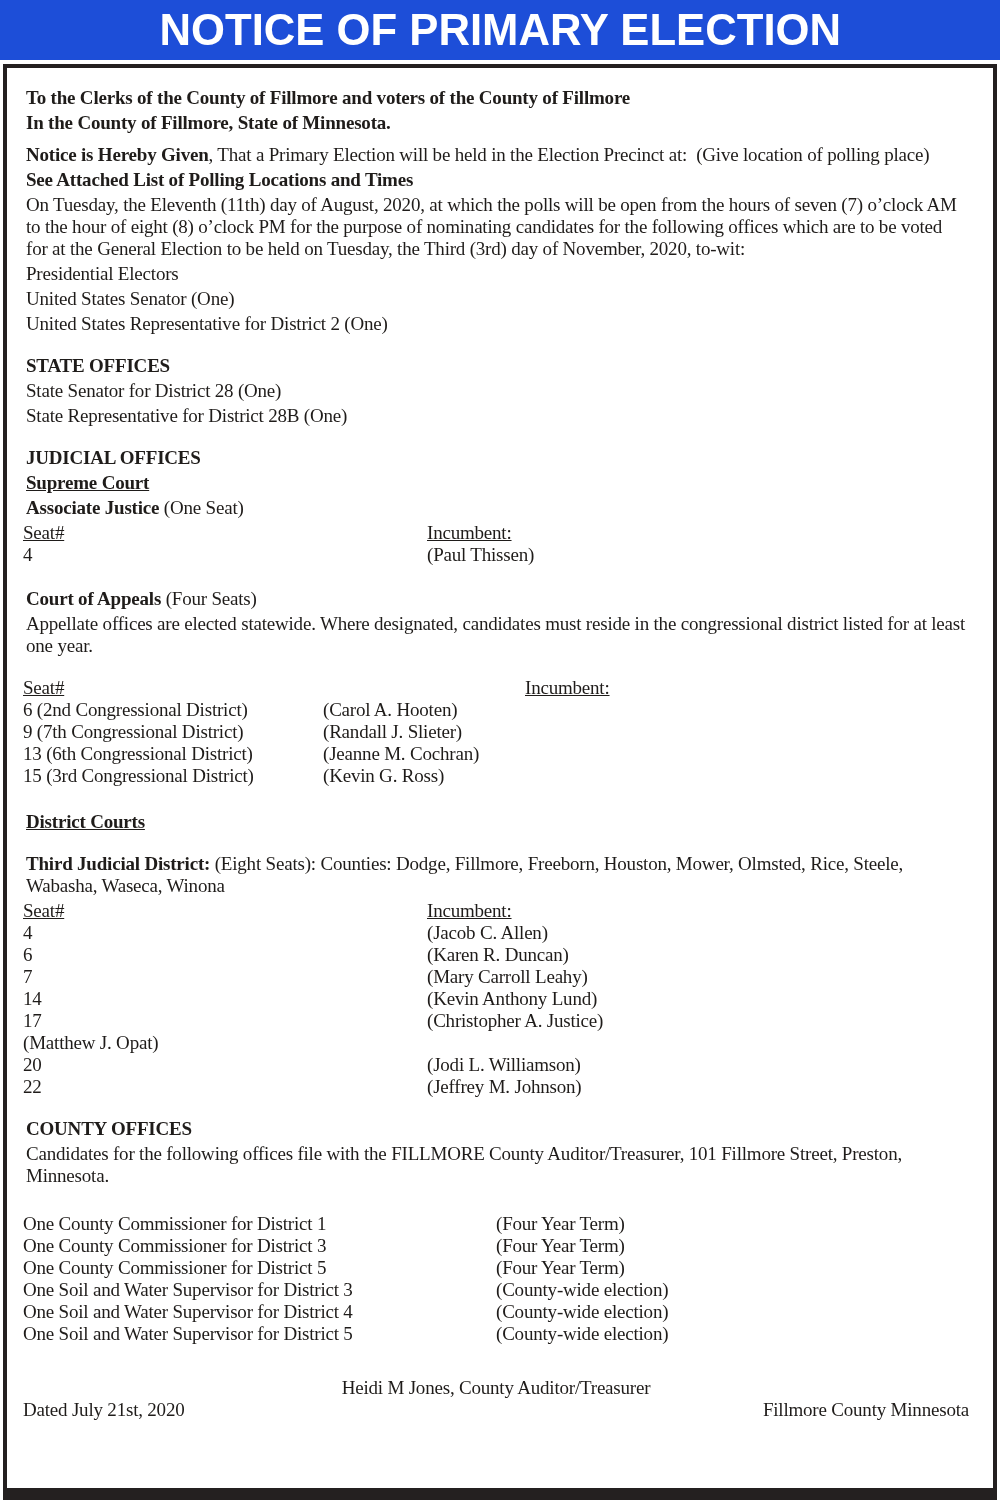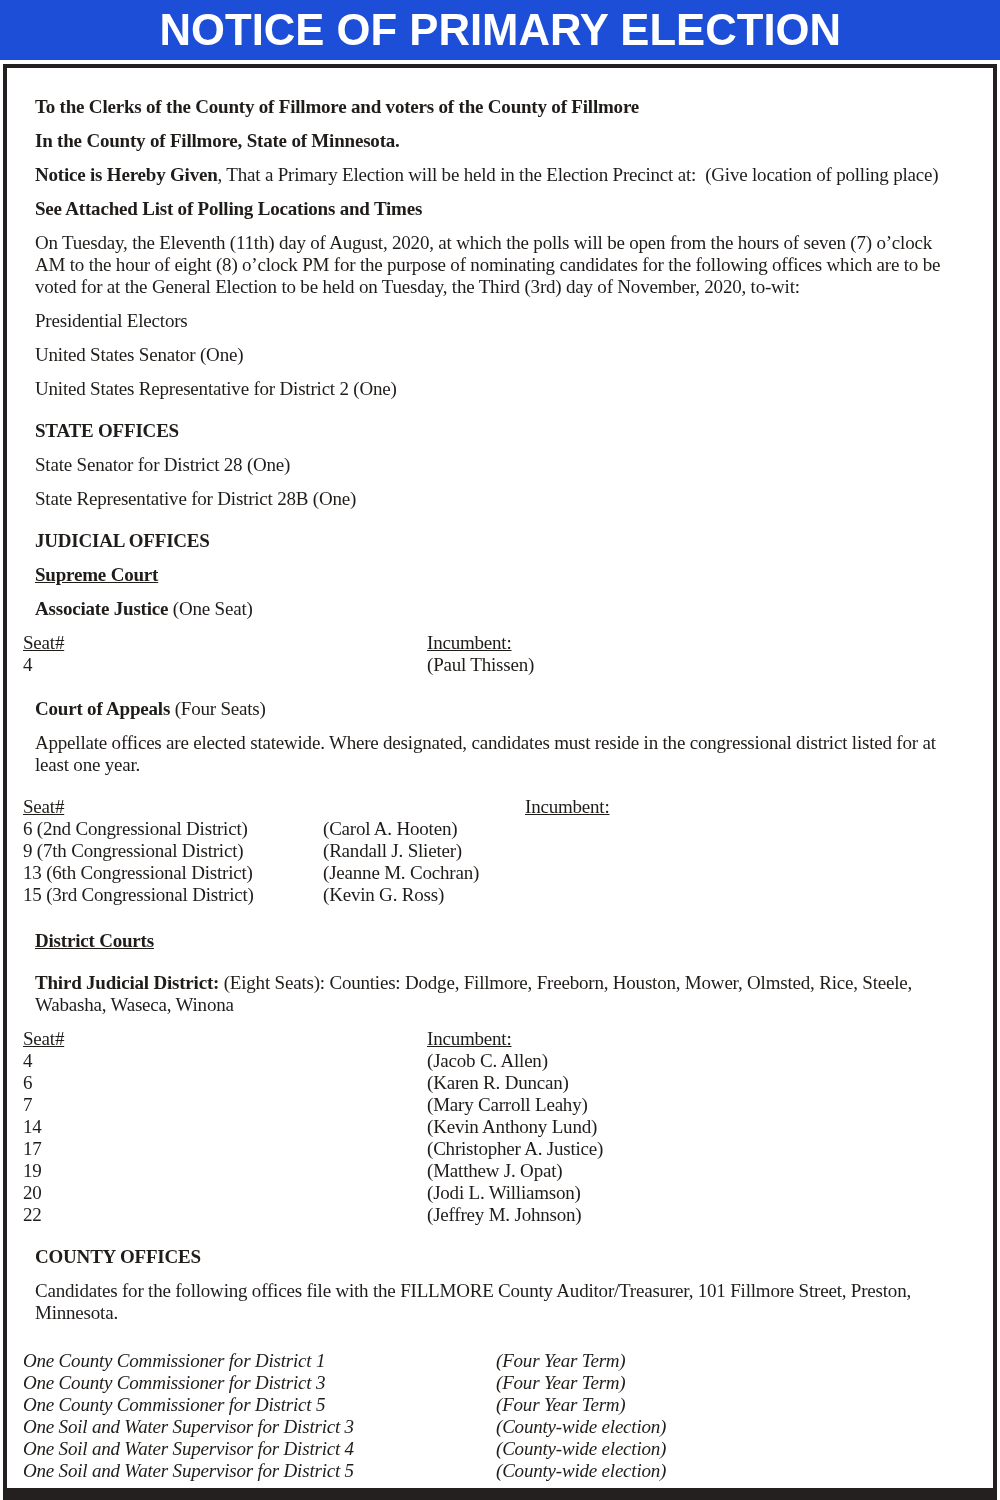--- a/index.html
+++ b/index.html
@@ -41,30 +41,30 @@
   .sheet {
     position: absolute;
     top: 64px; left: 3px; right: 3px; bottom: 0;
     border: 4px solid #242020;
     border-bottom-width: 12px;
     box-sizing: border-box;
     padding: 16px 24px 0 16px;
     background: #ffffff;
     overflow: hidden;
   }
-  p, .line { margin: 12px; }
+  p, .line { margin: 3px; }
   .b { font-weight: bold; }
   .u { text-decoration: underline; }
   .center { text-align: left; }
   .pre { white-space: pre-wrap; }
   .mb10 { margin-bottom: 10px; }
   .mt20 { margin-top: 20px; }
   .mt22 { margin-top: 22px; }
   .mt24 { margin-top: 24px; }
-  .mt26 { margin-top: 26px; font-style: italic; }
+  .mt26 { margin-top: 26px; }
   .mt32 { margin-top: 32px; }
   .trow { display: flex; }
   .c400 { width: 404px; flex: none; }
   .c300 { width: 300px; flex: none; }
   .c502 { width: 502px; flex: none; }
   .c473 { width: 473px; flex: none; }
   .right { text-align: center; }
   .between { display: flex; justify-content: space-between; }
 </style>
 </head>
@@ -160,21 +160,20 @@
     </div>
     <div class="trow">
       <span class="c400">14</span>
       <span>(Kevin Anthony Lund)</span>
     </div>
     <div class="trow">
       <span class="c400">17</span>
       <span>(Christopher A. Justice)</span>
     </div>
     <div class="trow">
-      <span class="c400">19</span>
       <span>(Matthew J. Opat)</span>
     </div>
     <div class="trow">
       <span class="c400">20</span>
       <span>(Jodi L. Williamson)</span>
     </div>
     <div class="trow">
       <span class="c400">22</span>
       <span>(Jeffrey M. Johnson)</span>
     </div>

